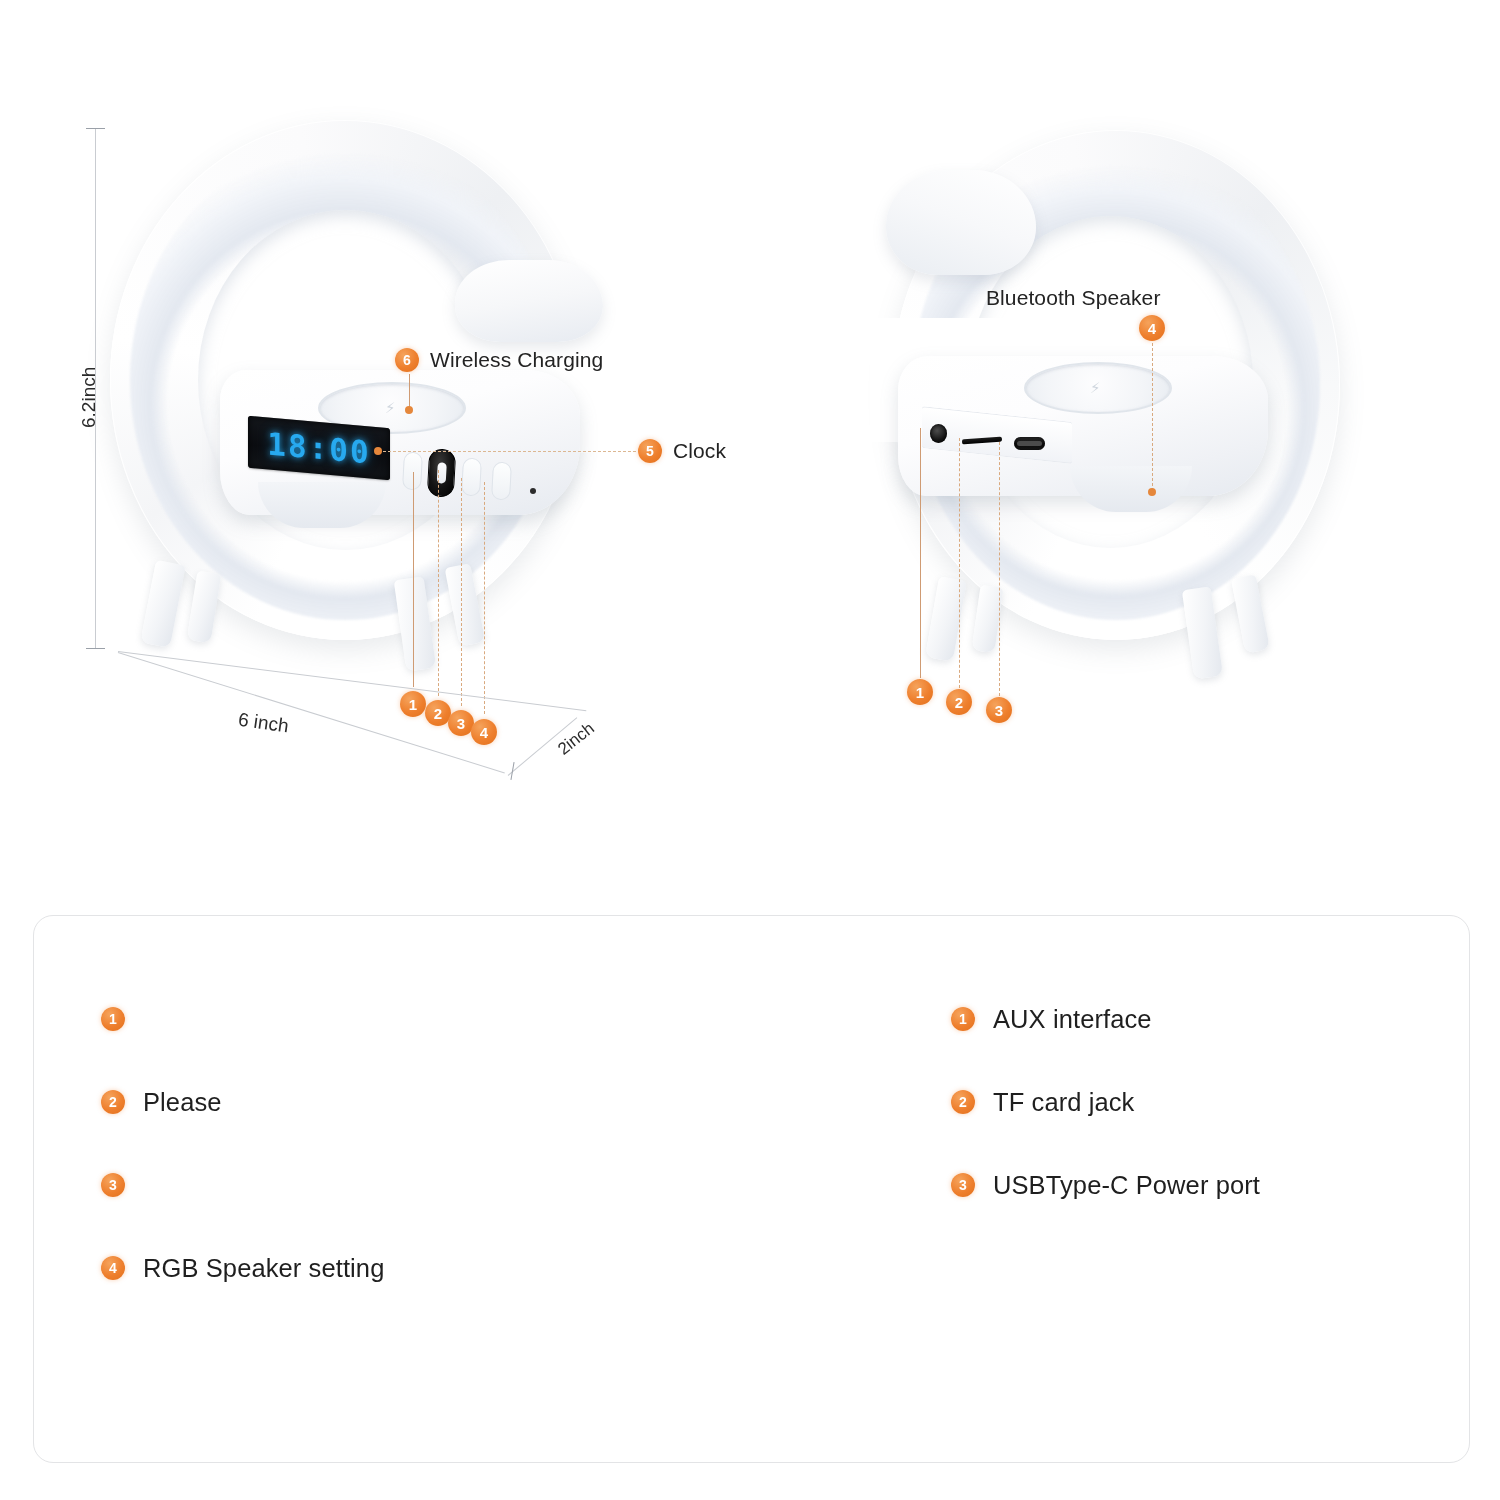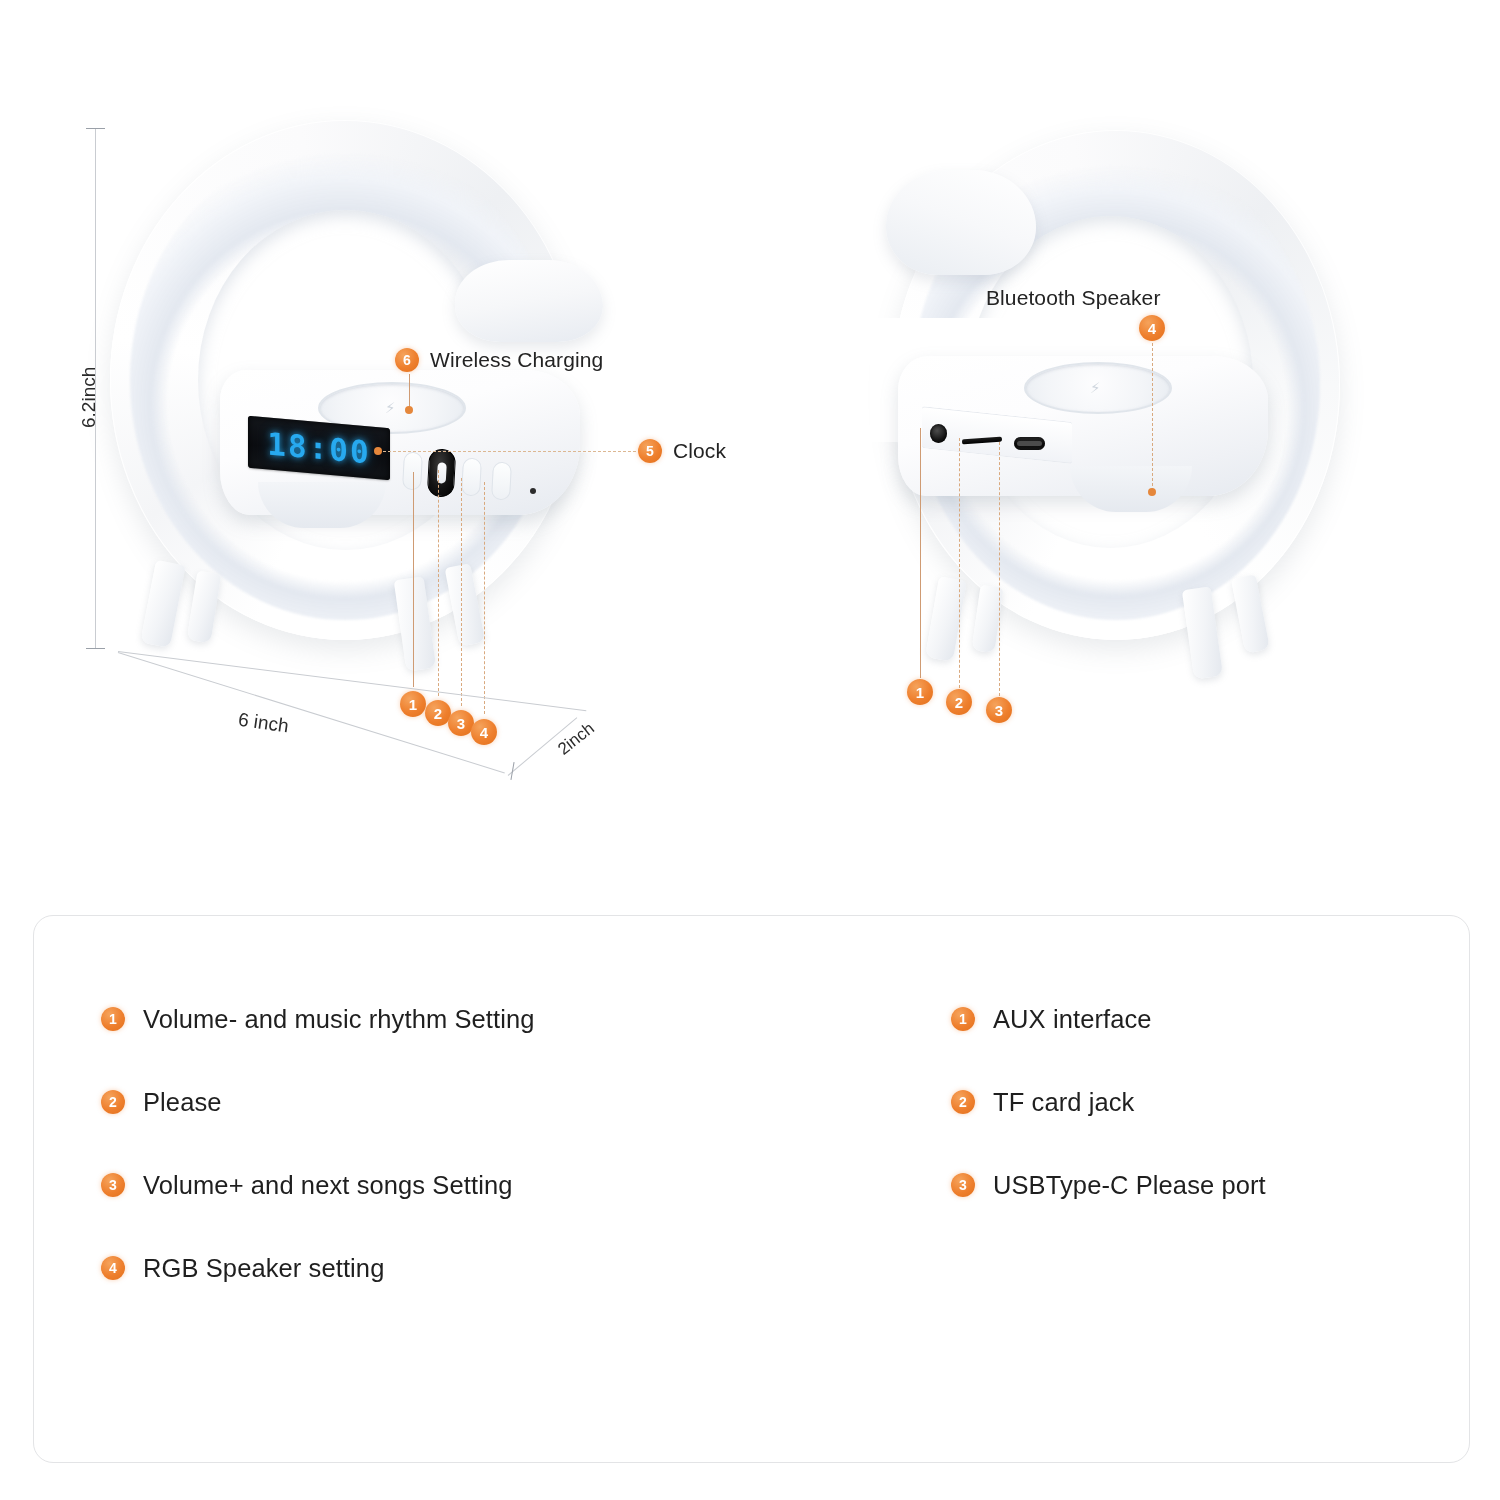--- a/index.html
+++ b/index.html
@@ -350,31 +350,29 @@
   <div class="abs badge lg" style="left:907px; top:679px;">1</div>
   <div class="abs badge lg" style="left:946px; top:689px;">2</div>
   <div class="abs badge lg" style="left:986px; top:697px;">3</div>
 
   <div class="legend-panel">
 
     <div class="legend-col" style="left:67px; top:88px; width:640px;">
 
       <div class="legend-row" style="margin-bottom:53px;">
         <span class="badge">1</span>
-        <span class="legend-text">Volume- and music rhythm Setting</span>
       </div>
 
       <div class="legend-row" style="margin-bottom:53px;">
         <span class="badge">2</span>
         <span class="legend-text">Please</span>
       </div>
 
       <div class="legend-row" style="margin-bottom:53px;">
         <span class="badge">3</span>
-        <span class="legend-text">Volume+ and next songs Setting</span>
       </div>
 
       <div class="legend-row">
         <span class="badge">4</span>
         <span class="legend-text">RGB Speaker setting</span>
       </div>
     </div>
 
     <div class="legend-col" style="left:917px; top:88px; width:480px;">
 
@@ -383,19 +381,19 @@
         <span class="legend-text">AUX interface</span>
       </div>
 
       <div class="legend-row" style="margin-bottom:53px;">
         <span class="badge">2</span>
         <span class="legend-text">TF card jack</span>
       </div>
 
       <div class="legend-row">
         <span class="badge">3</span>
-        <span class="legend-text">USBType-C Please port</span>
+        <span class="legend-text">USBType-C Power port</span>
       </div>
     </div>
 
   </div>
 
 </div>
 
 </body></html>

